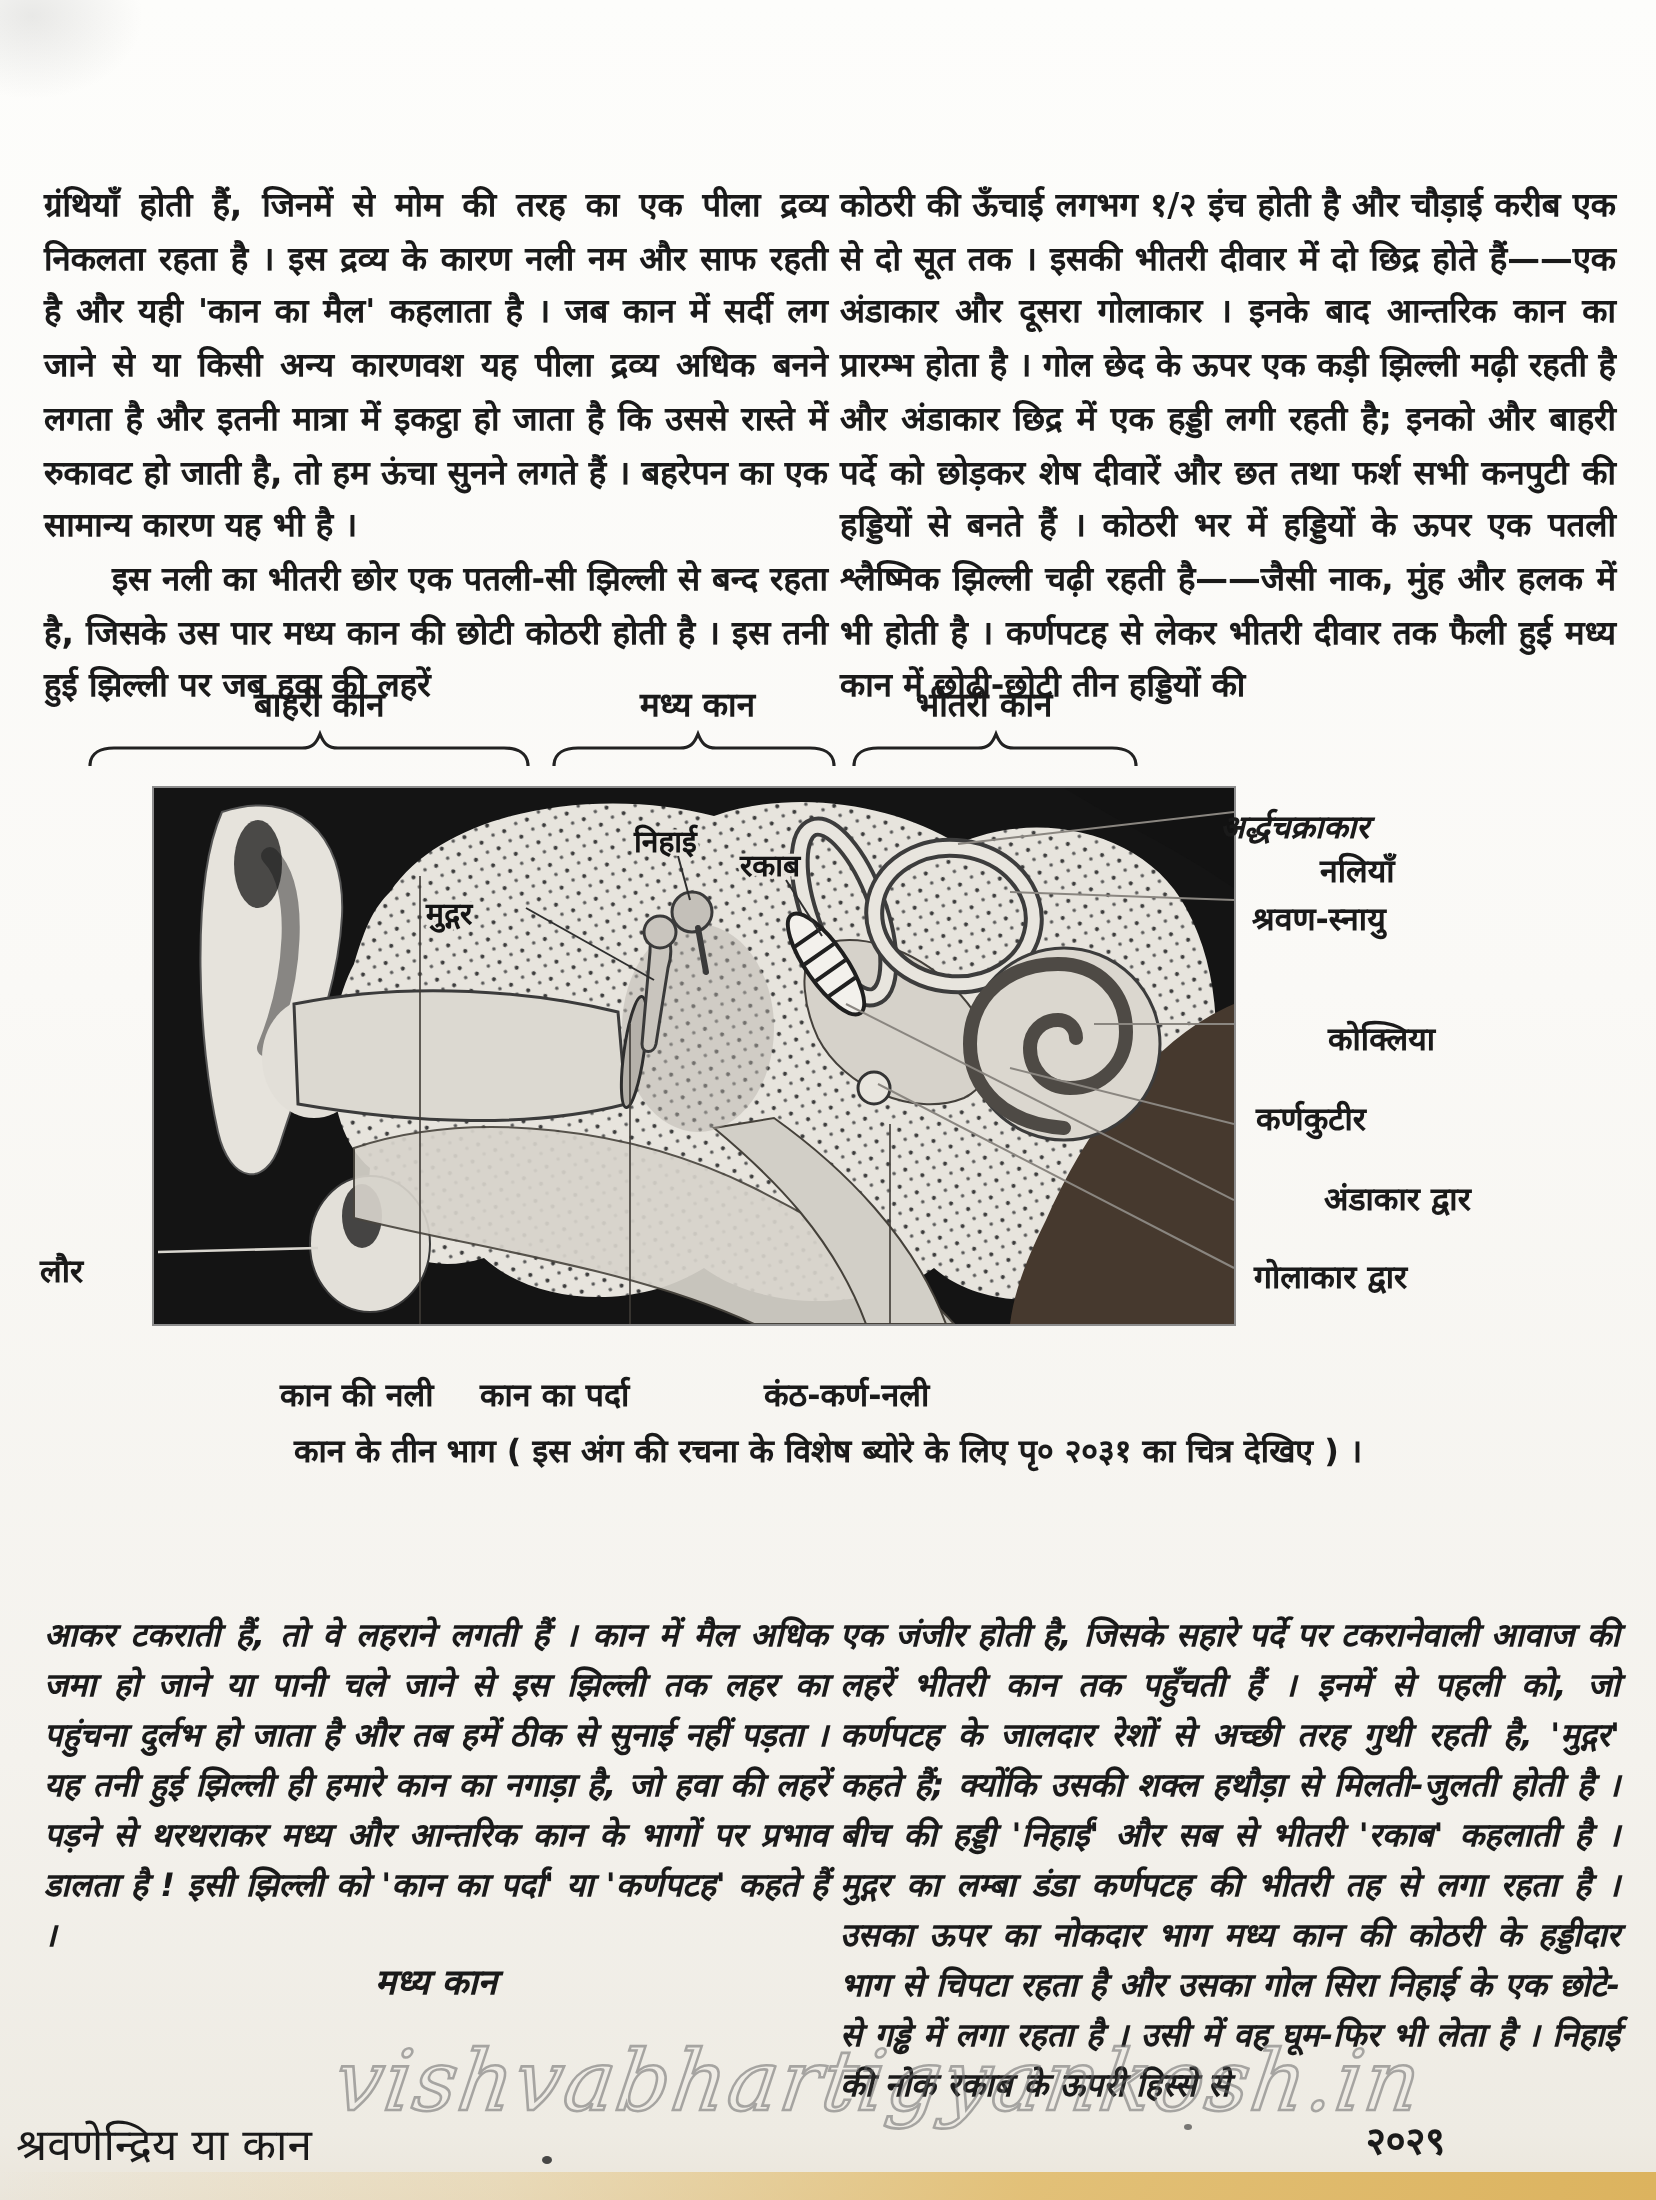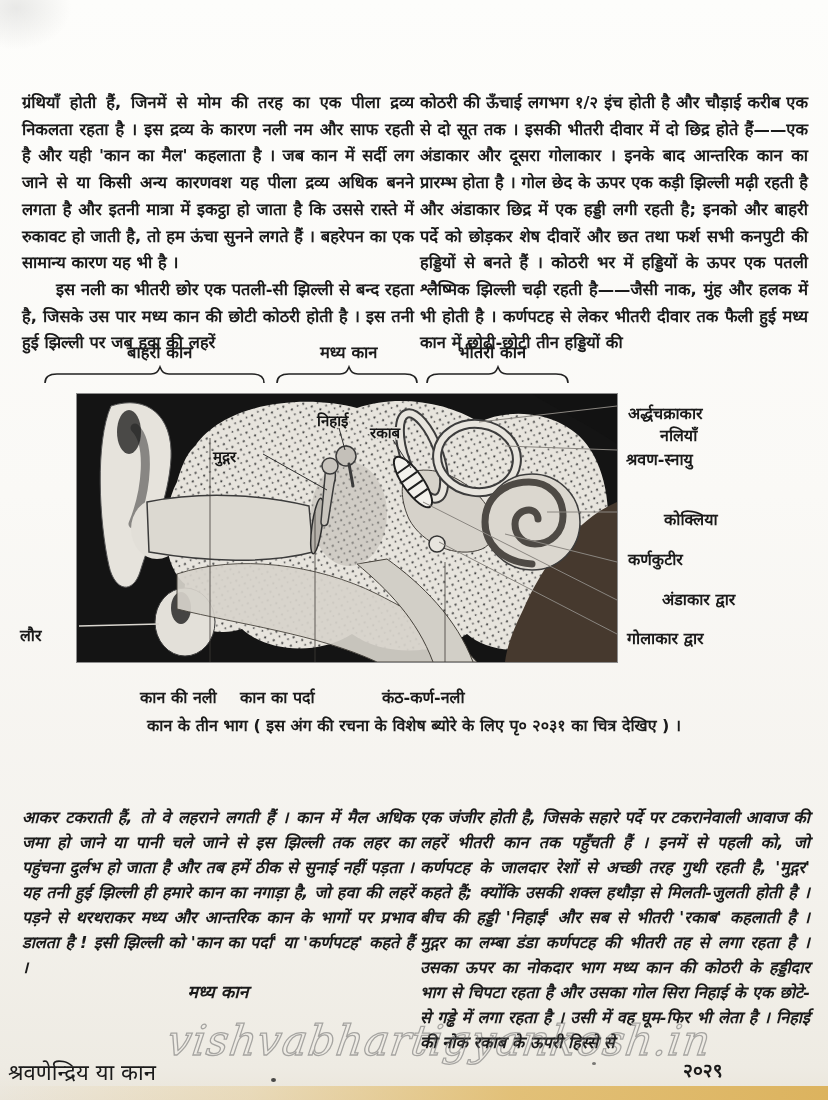--- a/index.html
+++ b/index.html
@@ -143,21 +143,21 @@
 
   <g font-size="15" font-weight="bold" fill="#141414" style="paint-order:stroke" stroke="#e7e4dd" stroke-width="3">
     <text x="136" y="68">मुद्गर</text>
     <text x="240" y="32">निहाई</text>
     <text x="293" y="44">रकाब</text>
   </g>
 </svg>
 
 <div class="figlabel" style="left:20px;top:624px;">लौर</div>
 
-<div class="figlabel" style="left:628px;top:402px;">अर्द्धचक्राकार</div>
+<div class="figlabel" style="left:610px;top:402px;font-style:italic;">अर्द्धचक्राकार</div>
 <div class="figlabel" style="left:660px;top:424px;">नलियाँ</div>
 <div class="figlabel" style="left:626px;top:448px;">श्रवण-स्नायु</div>
 <div class="figlabel" style="left:630px;top:508px;margin-left:34px;">कोक्लिया</div>
 <div class="figlabel" style="left:628px;top:548px;">कर्णकुटीर</div>
 <div class="figlabel" style="left:662px;top:588px;">अंडाकार द्वार</div>
 <div class="figlabel" style="left:627px;top:627px;">गोलाकार द्वार</div>
 
 <div class="figlabel" style="left:140px;top:686px;">कान की नली</div>
 <div class="figlabel" style="left:240px;top:686px;">कान का पर्दा</div>
 <div class="figlabel" style="left:382px;top:686px;">कंठ-कर्ण-नली</div>

